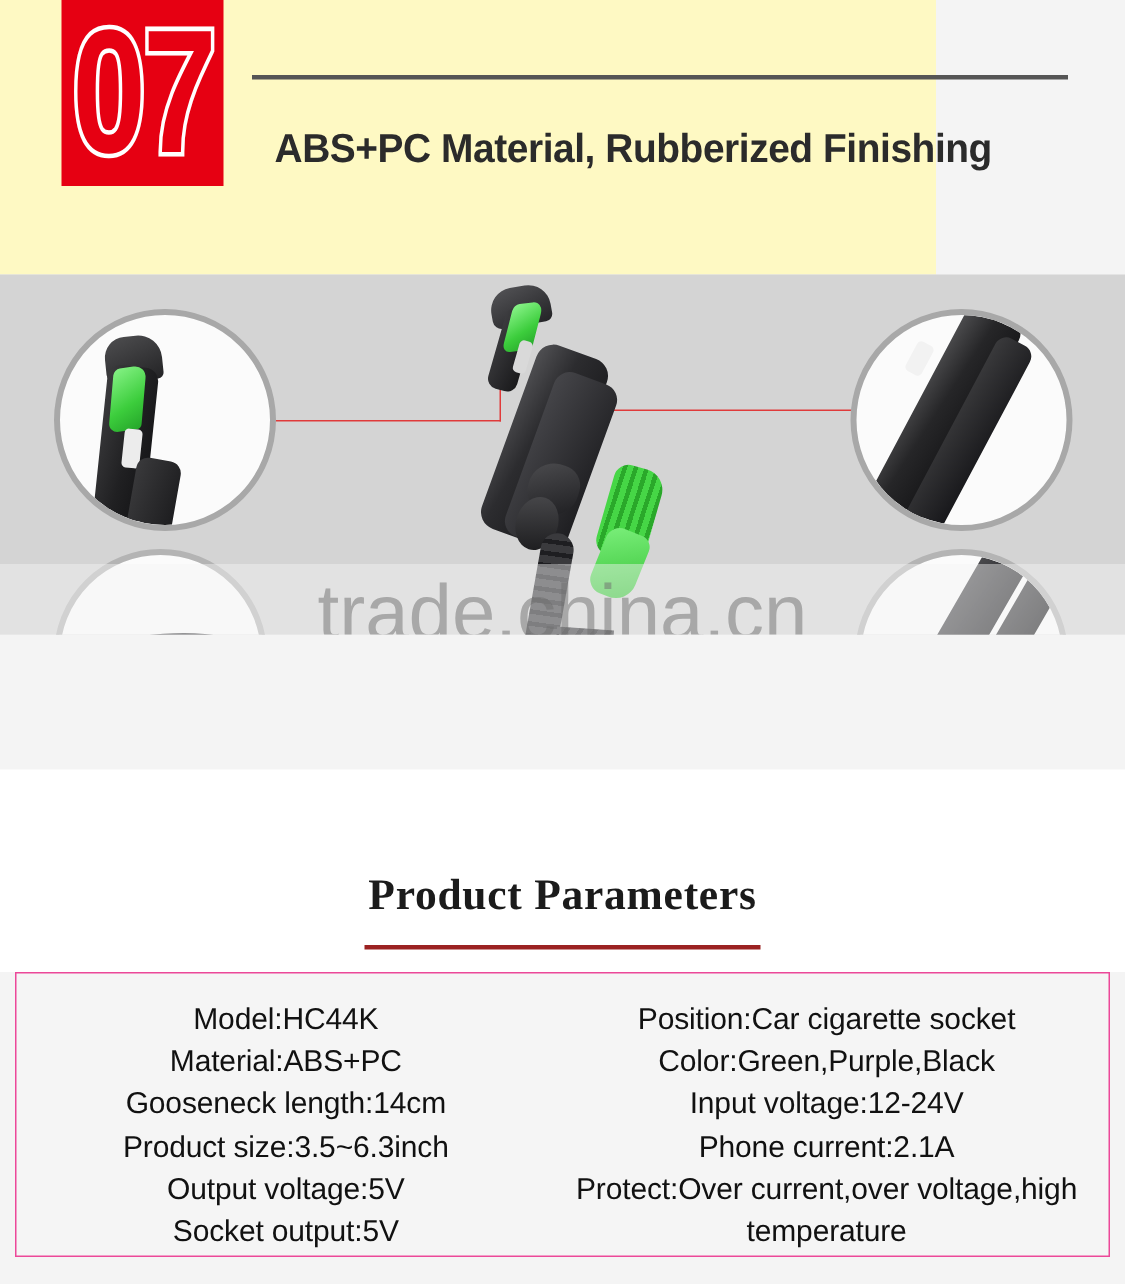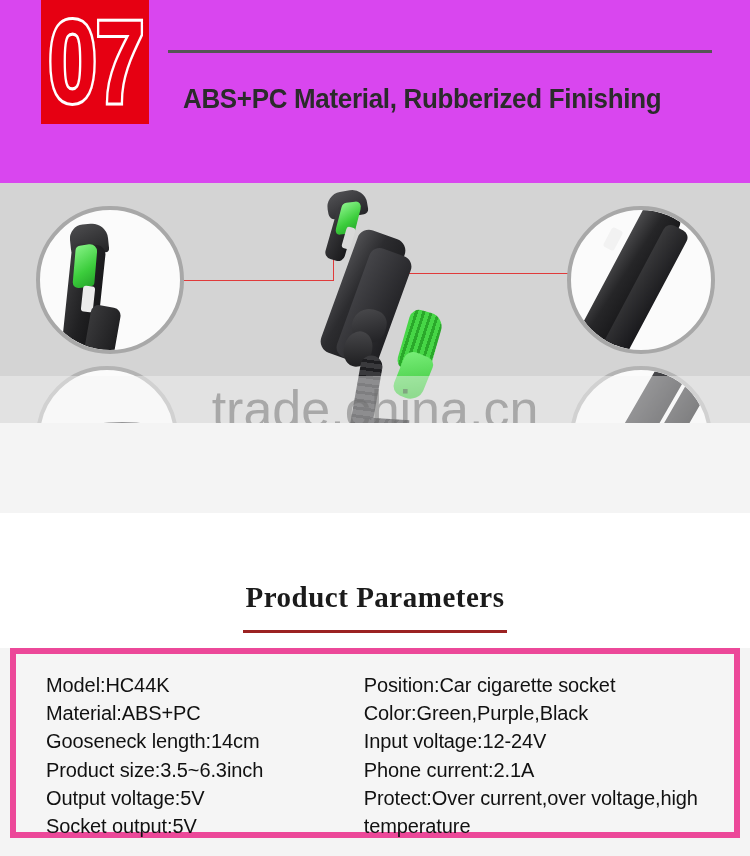--- a/index.html
+++ b/index.html
@@ -12,23 +12,23 @@
     height: 856px;
     background: #f4f4f4;
     font-family: "Liberation Sans", sans-serif;
     overflow: hidden;
     position: relative;
   }
 
   
   .header {
     position: relative;
-    width: 750px;
+    width: 624px;
     height: 183px;
-    background: #d946ef;
+    background: #fef9c3;
     box-sizing: border-box;
   }
   .badge {
     position: absolute;
     left: 41px;
     top: 0px;
     width: 108px;
     height: 124px;
     background: #e60012;
     display: flex;
@@ -412,22 +412,23 @@
     width: 264px; height: 3px;
     background: #9b2222;
   }
 
   
   .params-box {
     position: absolute;
     left: 10px; top: 648px;
     width: 730px; height: 190px;
     background: #f5f5f5;
-    border: 6px solid #ec4899;
+    border: 1px solid #ec4899;
     box-sizing: border-box;
+    text-align: center;
   }
   .params-cols {
     position: absolute;
     left: 0; top: 0; right: 0; bottom: 0;
     display: flex;
   }
   .params-col {
     box-sizing: border-box;
     padding-top: 17px;
   }

